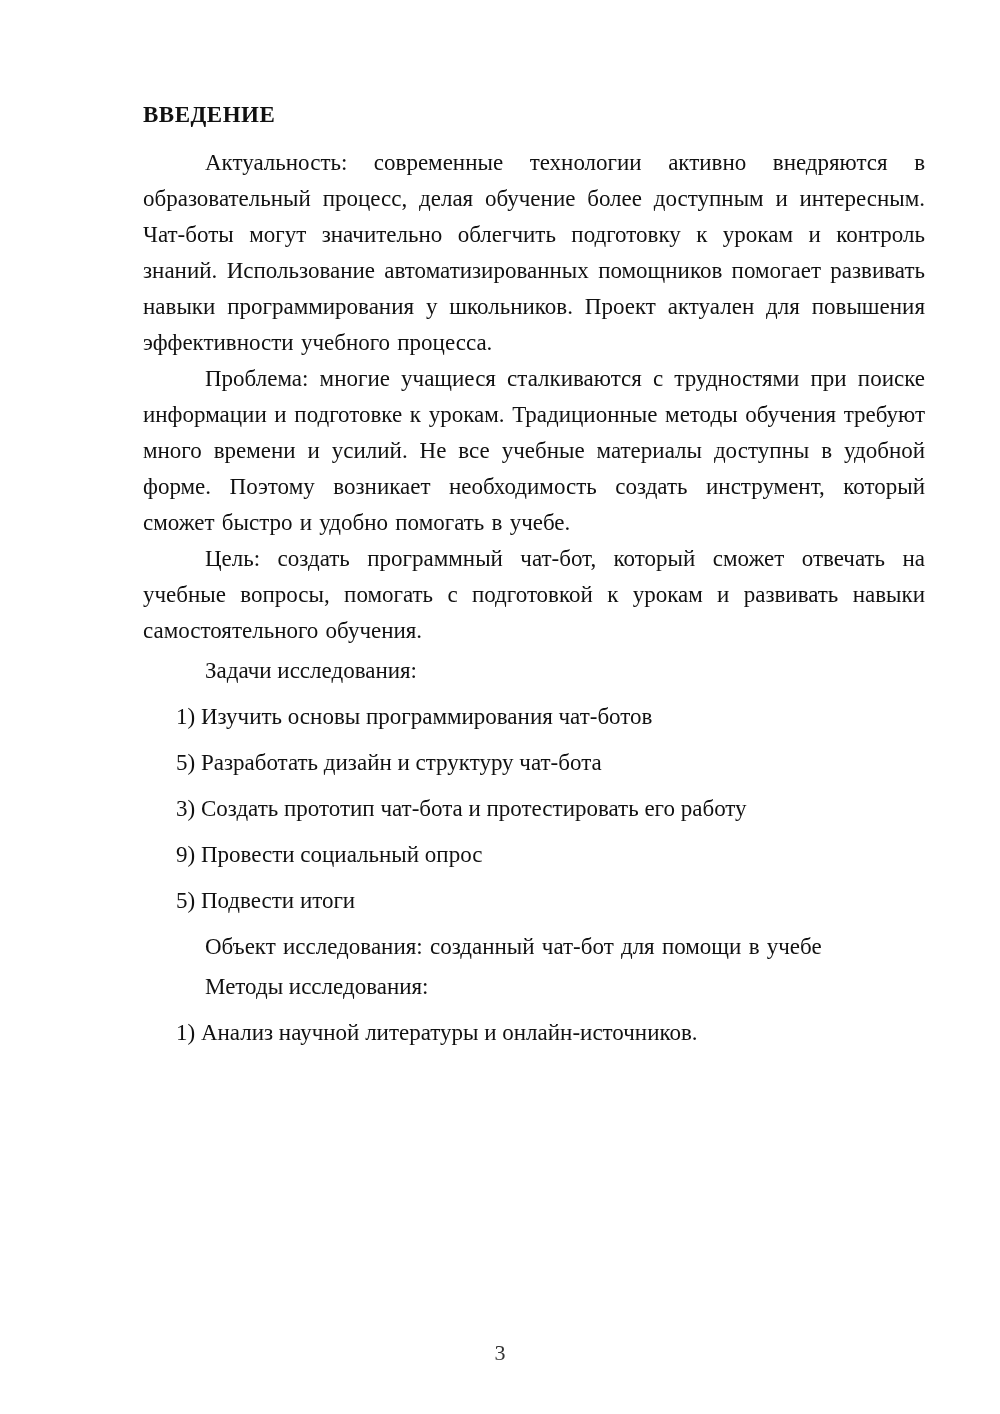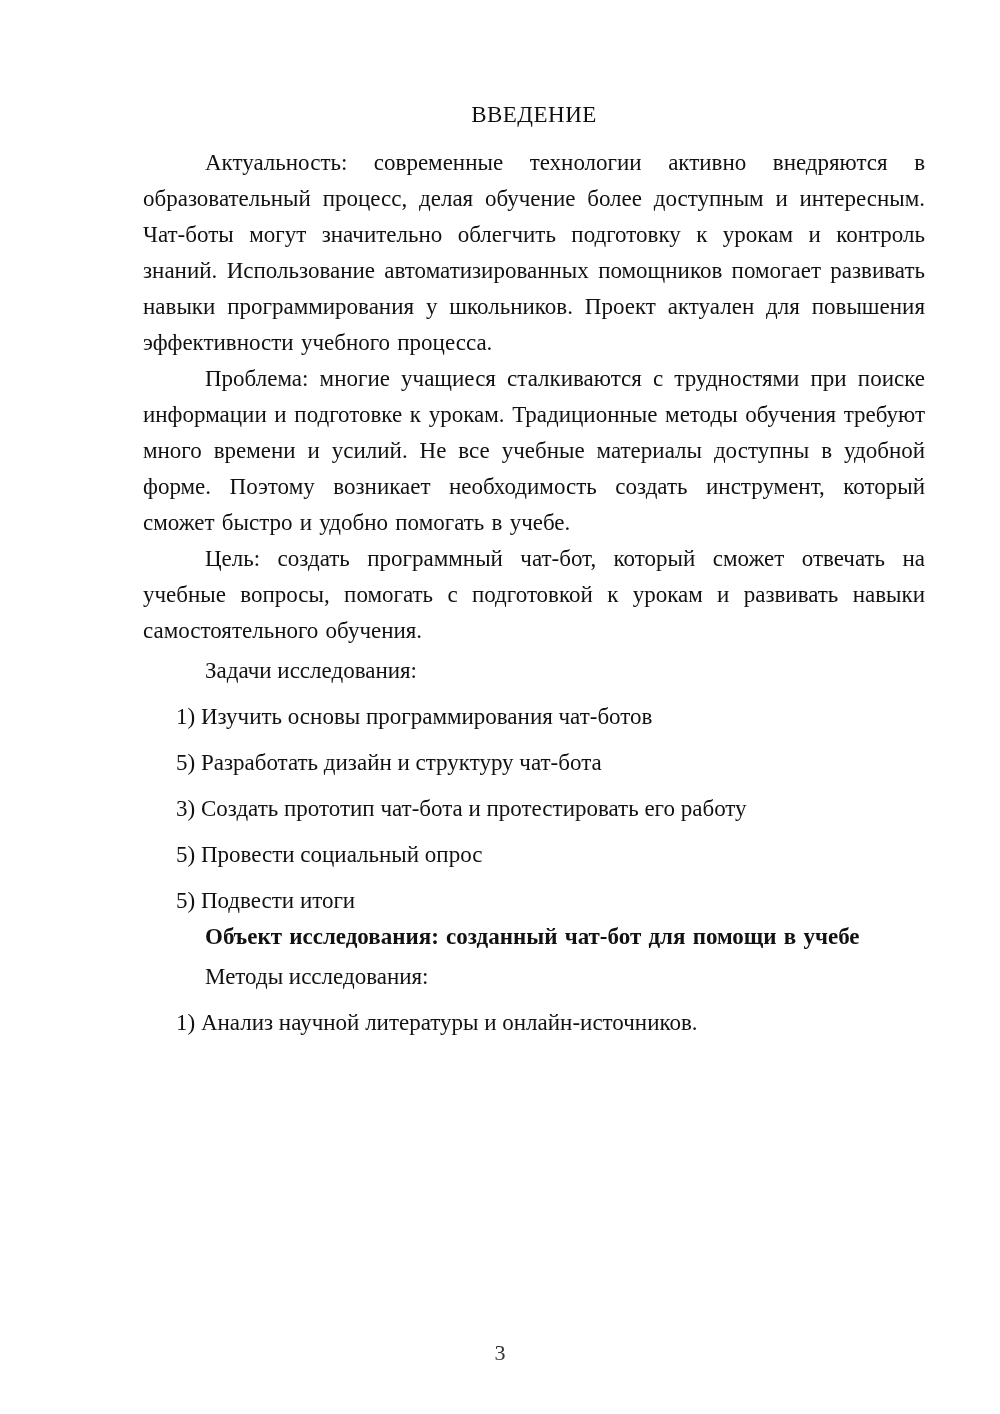--- a/index.html
+++ b/index.html
@@ -15,22 +15,21 @@
   .page {
     position: relative;
     width: 1000px;
     height: 1414px;
     background: #ffffff;
     padding: 97px 75px 0 143px;
   }
   .title {
     font-size: 23px;
     line-height: 36px;
-    font-weight: normal;
-    text-align: center;
+    font-weight: bold;
     letter-spacing: 0.5px;
     margin-bottom: 12px;
   }
   .para {
     font-size: 23px;
     line-height: 36px;
     text-align: justify;
     text-indent: 62px;
     word-spacing: 1.5px;
   }
@@ -39,21 +38,21 @@
     line-height: 36px;
     text-indent: 62px;
     margin-top: 4px;
   }
   .list-item {
     font-size: 23px;
     line-height: 36px;
     margin: 10px 0 0 33px;
   }
   .after-list {
-    font-weight: bold;
+    margin-top: 10px;
   }
   .page-number {
     position: absolute;
     left: 0;
     right: 0;
     bottom: 48px;
     text-align: center;
     font-size: 22px;
     color: #333333;
   }
@@ -72,21 +71,21 @@
   <p class="para">Цель: создать программный чат-бот, который сможет отвечать на учебные вопросы, помогать с подготовкой к урокам и развивать навыки самостоятельного обучения.</p>
 
   <p class="heading-para">Задачи исследования:</p>
 
   <p class="list-item">1) Изучить основы программирования чат-ботов</p>
 
   <p class="list-item">5) Разработать дизайн и структуру чат-бота</p>
 
   <p class="list-item">3) Создать прототип чат-бота и протестировать его работу</p>
 
-  <p class="list-item">5) Провести социальный опрос</p>
+  <p class="list-item">9) Провести социальный опрос</p>
 
   <p class="list-item">5) Подвести итоги</p>
 
   <p class="para after-list">Объект исследования: созданный чат-бот для помощи в учебе</p>
 
 
 
   <p class="heading-para">Методы исследования:</p>
 
   <p class="list-item">1) Анализ научной литературы и онлайн-источников.</p>

